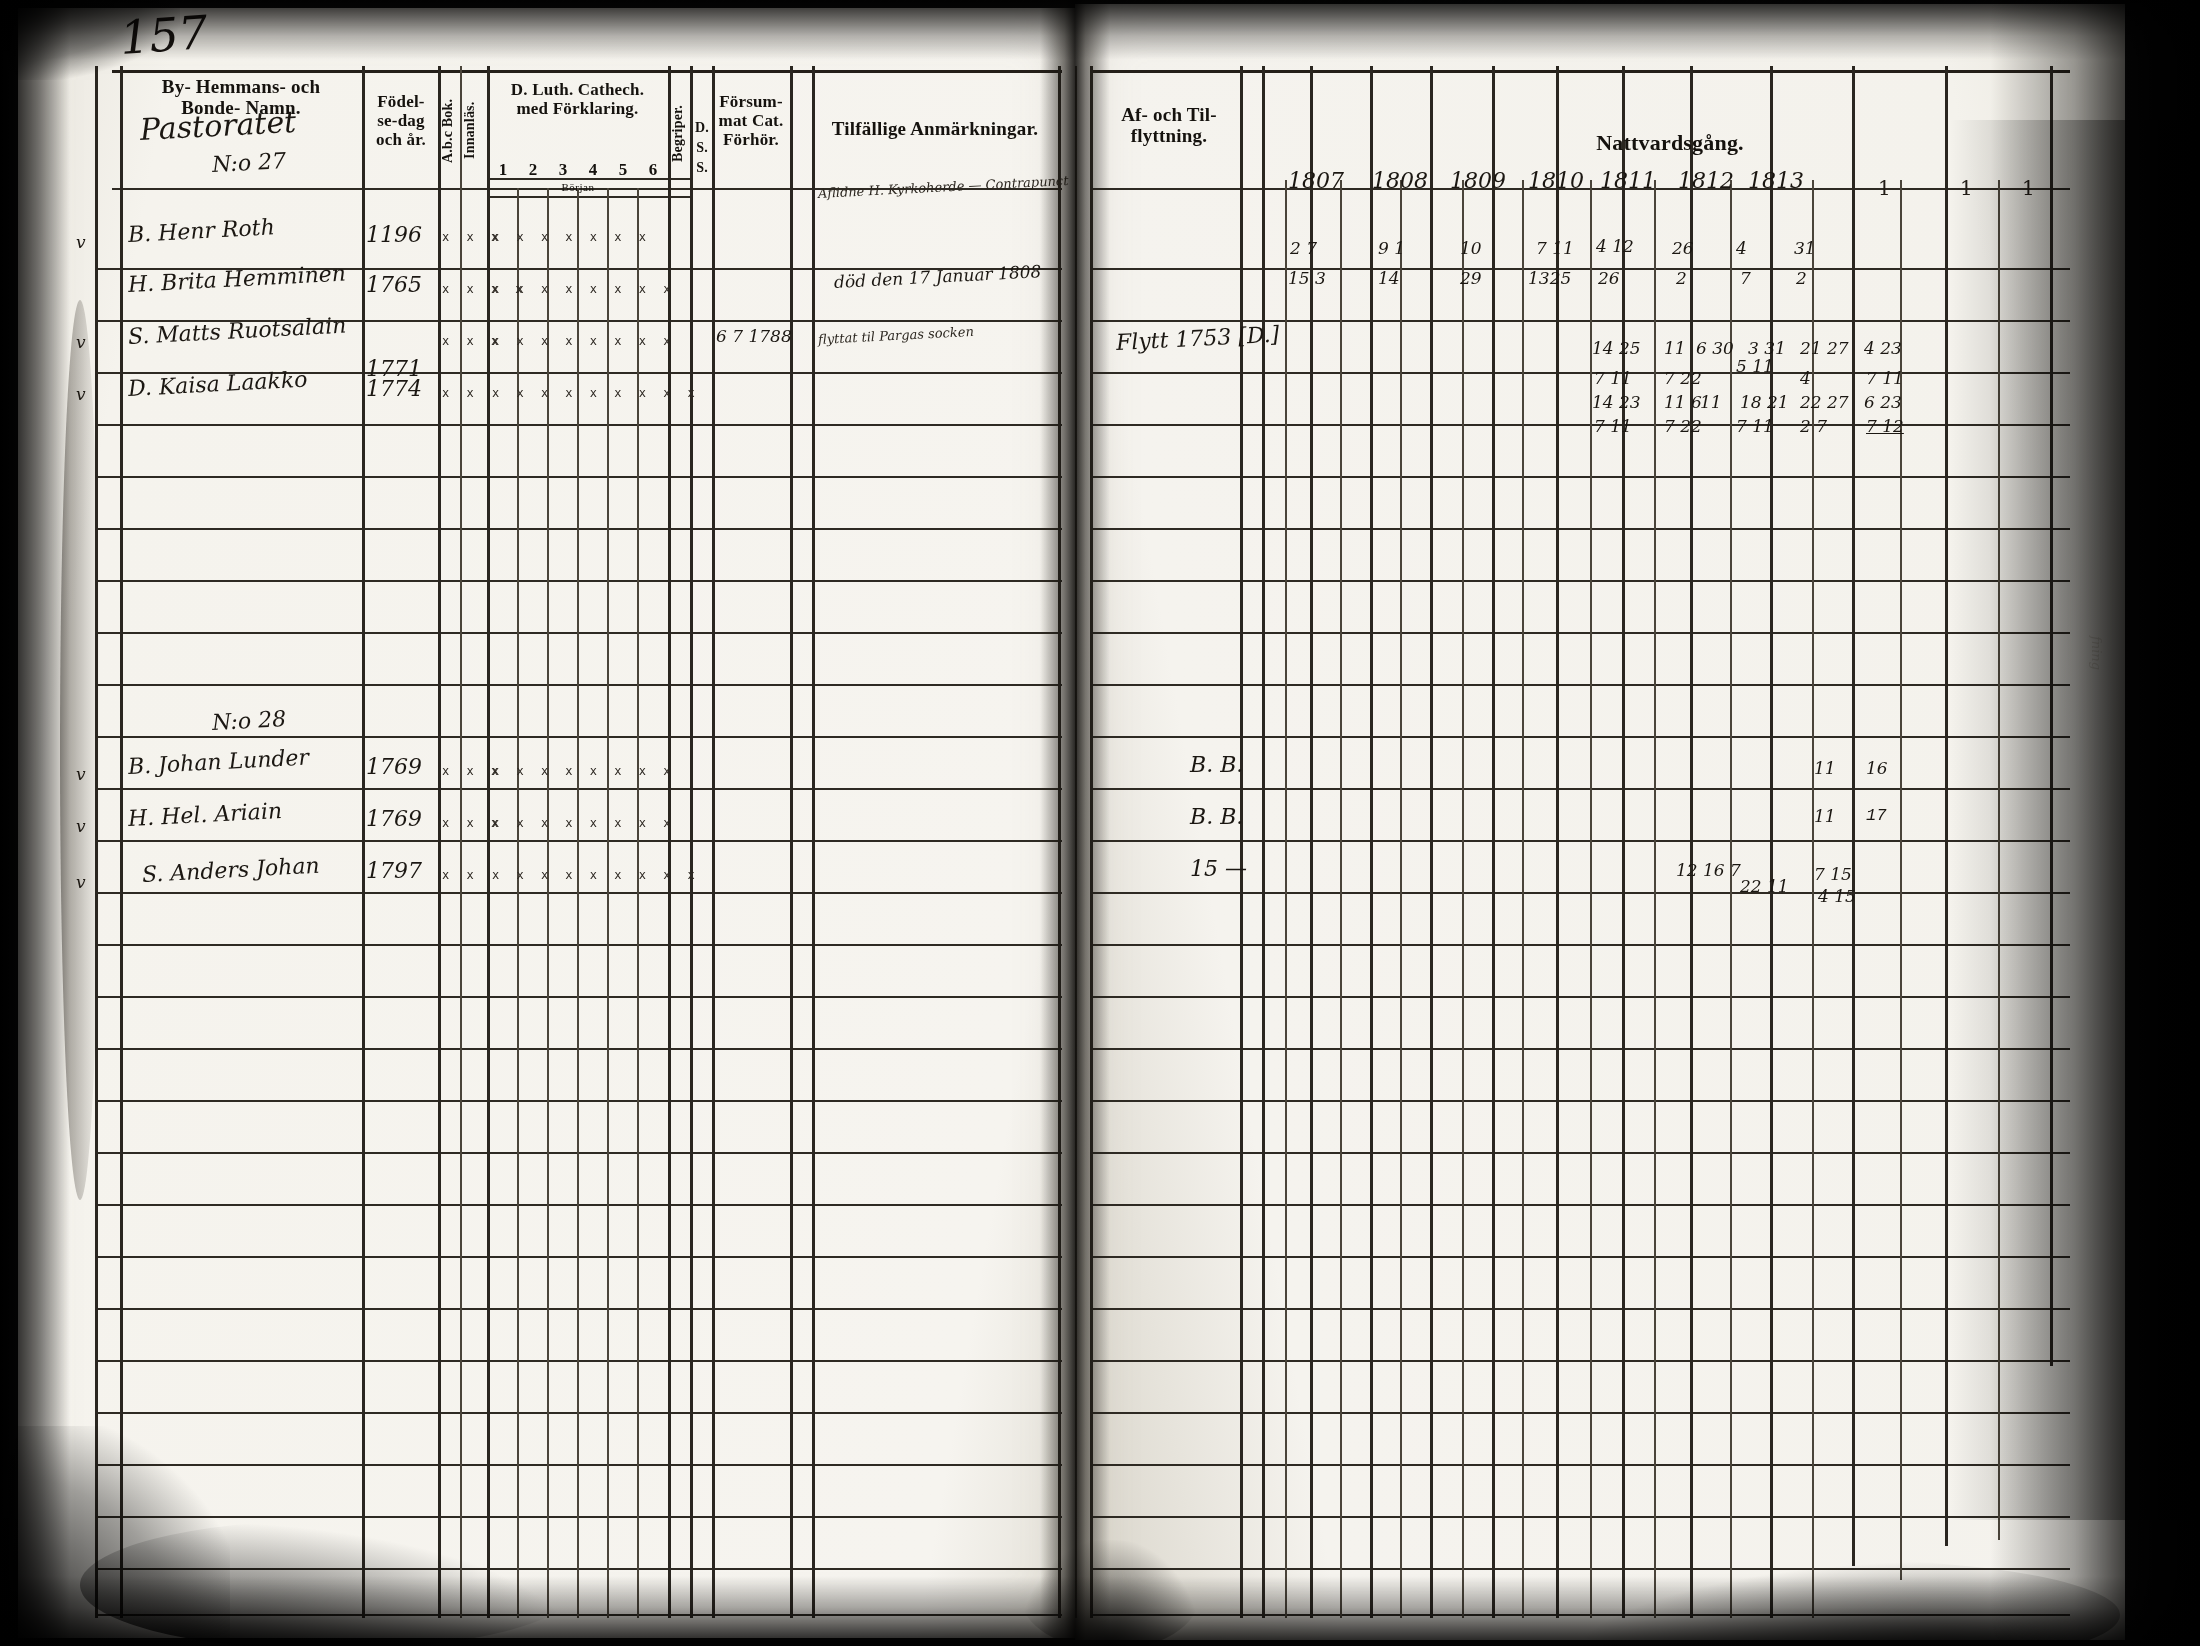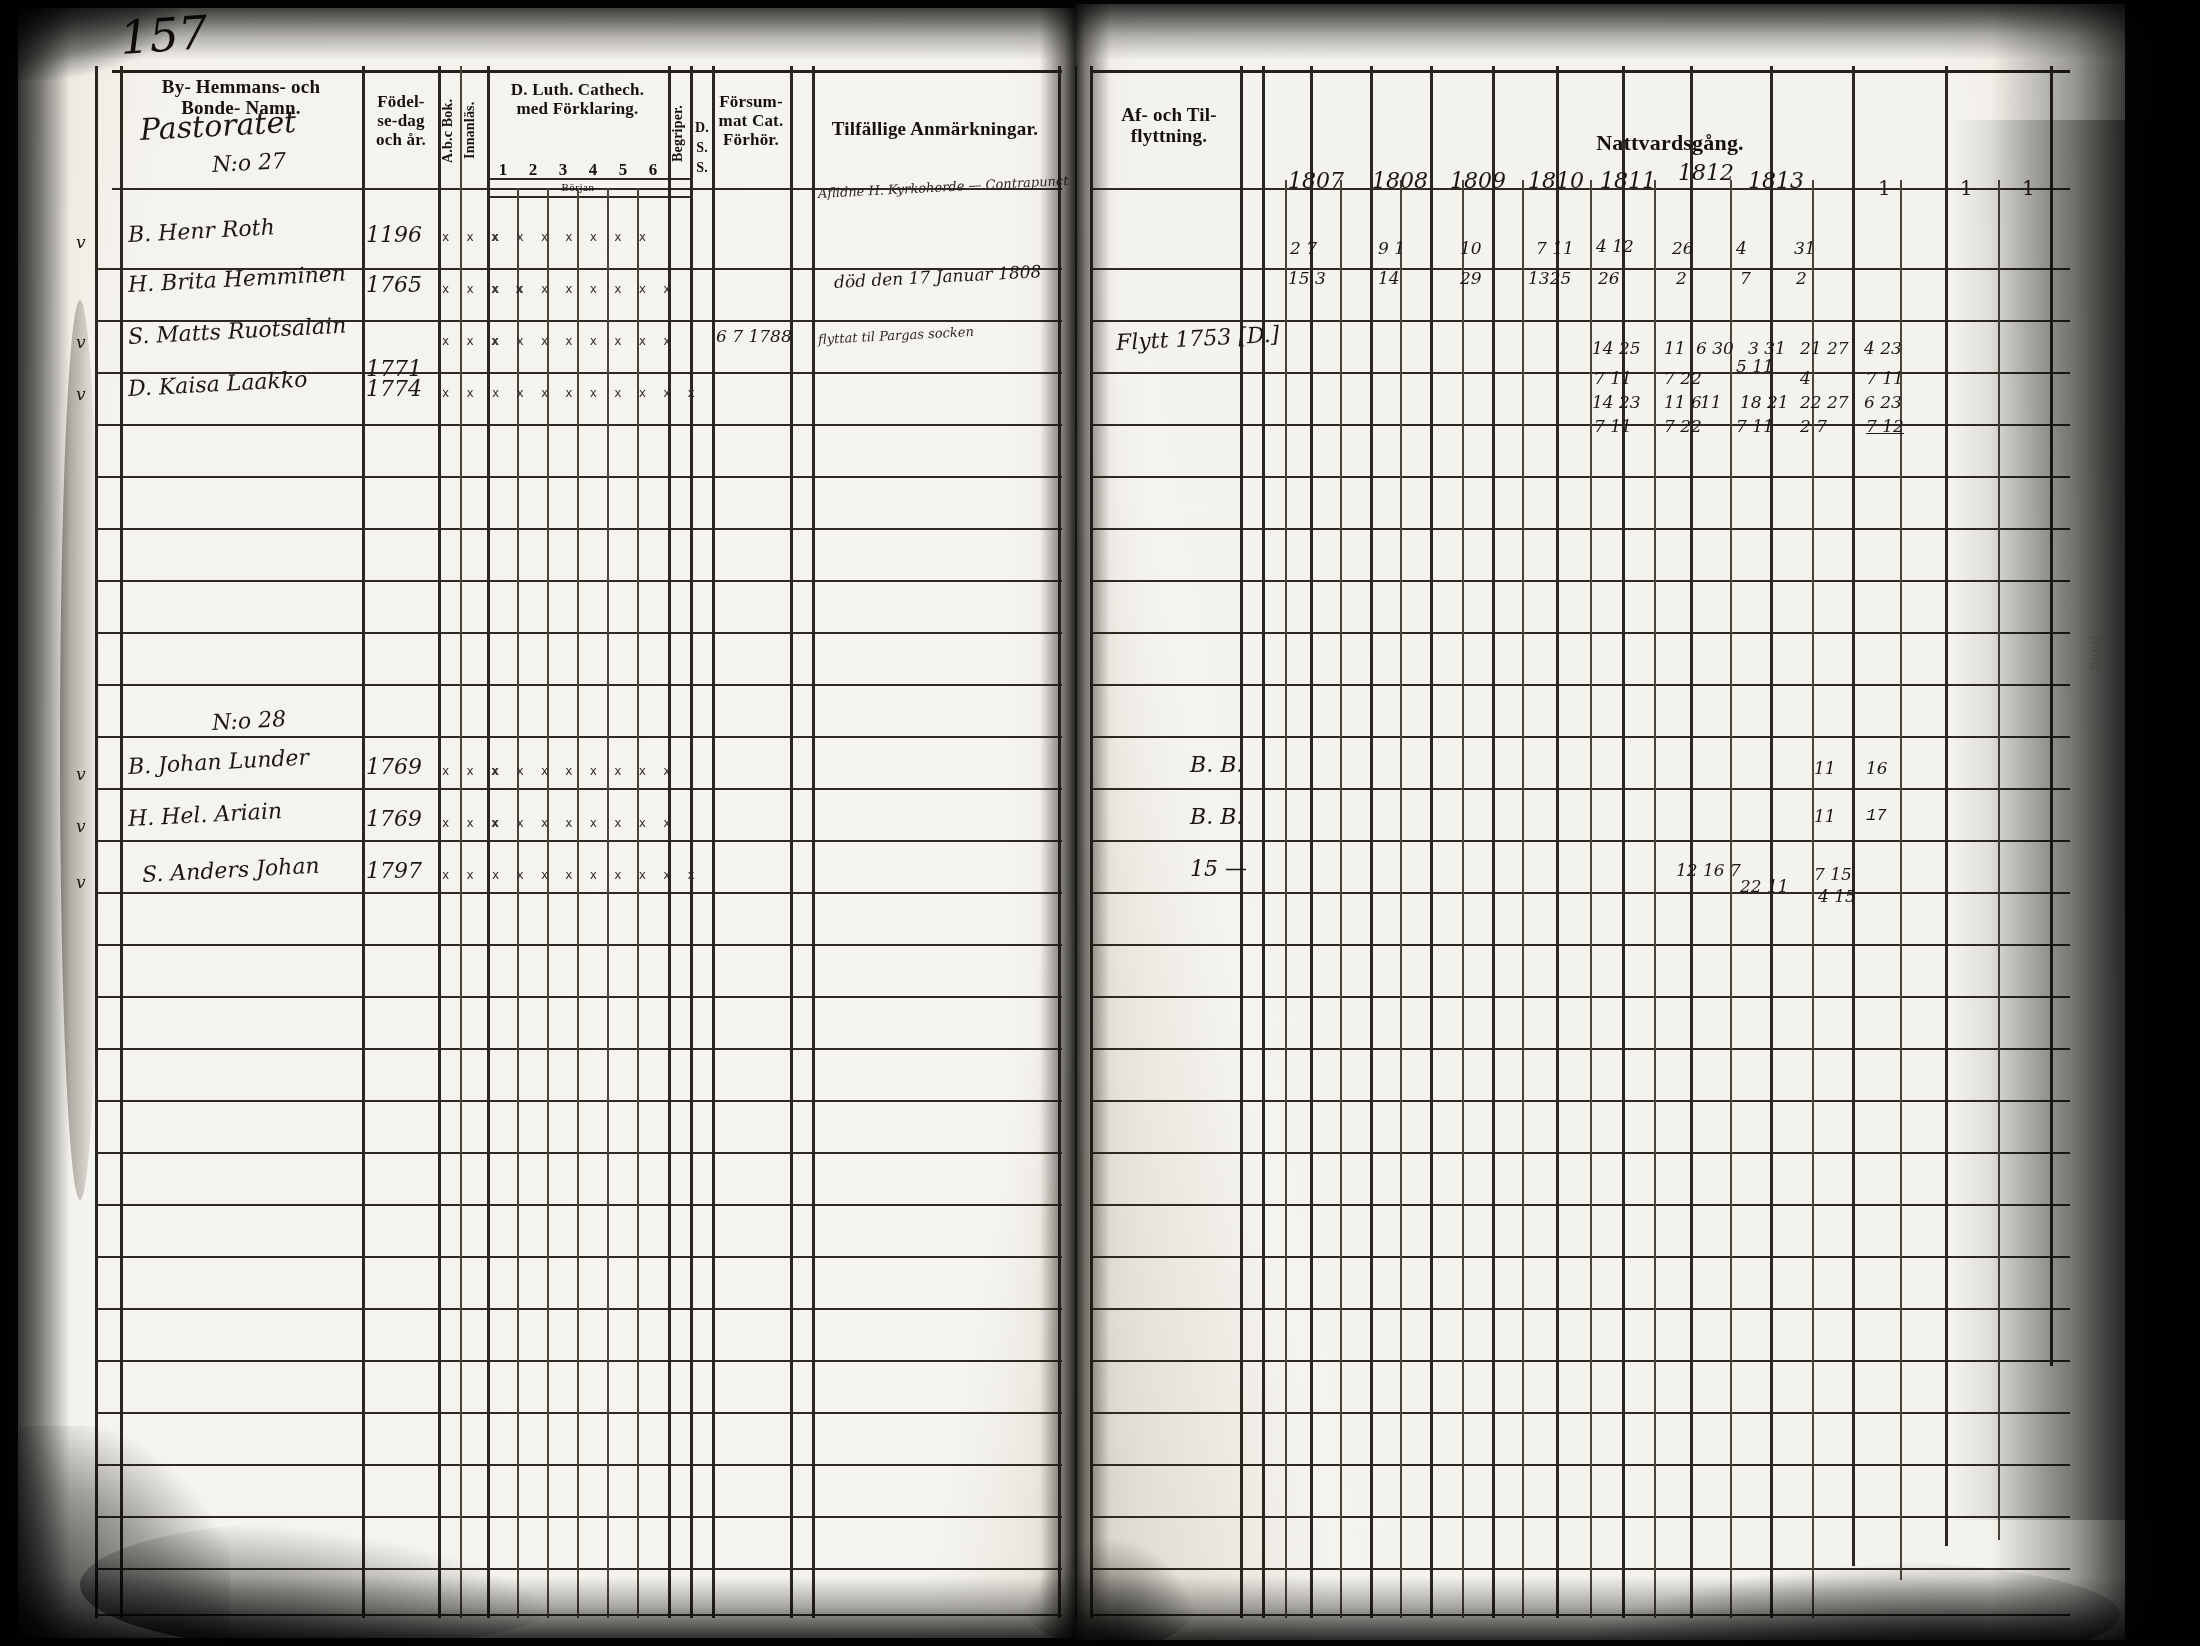--- a/index.html
+++ b/index.html
@@ -235,21 +235,21 @@
     <span>Af- och Til-</span><br>
     <span>flyttning.</span>
   </div>
   <div class="hdr" style="left:1430px;top:124px;width:480px;font-size:22px;margin-top:8px;">Nattvardsgång.</div>
 
   <div class="hw med" style="left:1288px;top:168px;">1807</div>
   <div class="hw med" style="left:1372px;top:168px;">1808</div>
   <div class="hw med" style="left:1450px;top:168px;">1809</div>
   <div class="hw med" style="left:1528px;top:168px;">1810</div>
   <div class="hw med" style="left:1600px;top:168px;">1811</div>
-  <div class="hw med" style="left:1678px;top:160px;text-align:center;">1812</div>
+  <div class="hw med" style="left:1678px;top:168px;text-align:center;">1812</div>
   <div class="hw med" style="left:1748px;top:168px;">1813</div>
 
   <div class="tick" style="left:1878px;top:176px;">1</div>
   <div class="tick" style="left:1960px;top:176px;">1</div>
   <div class="tick" style="left:2022px;top:176px;">1</div>
 
   <div class="folio">157</div>
 
   <div class="hw big rot" style="left:140px;top:112px;">Pastoratet</div>
   <div class="hw med rot" style="left:212px;top:152px;">N:o 27</div>

